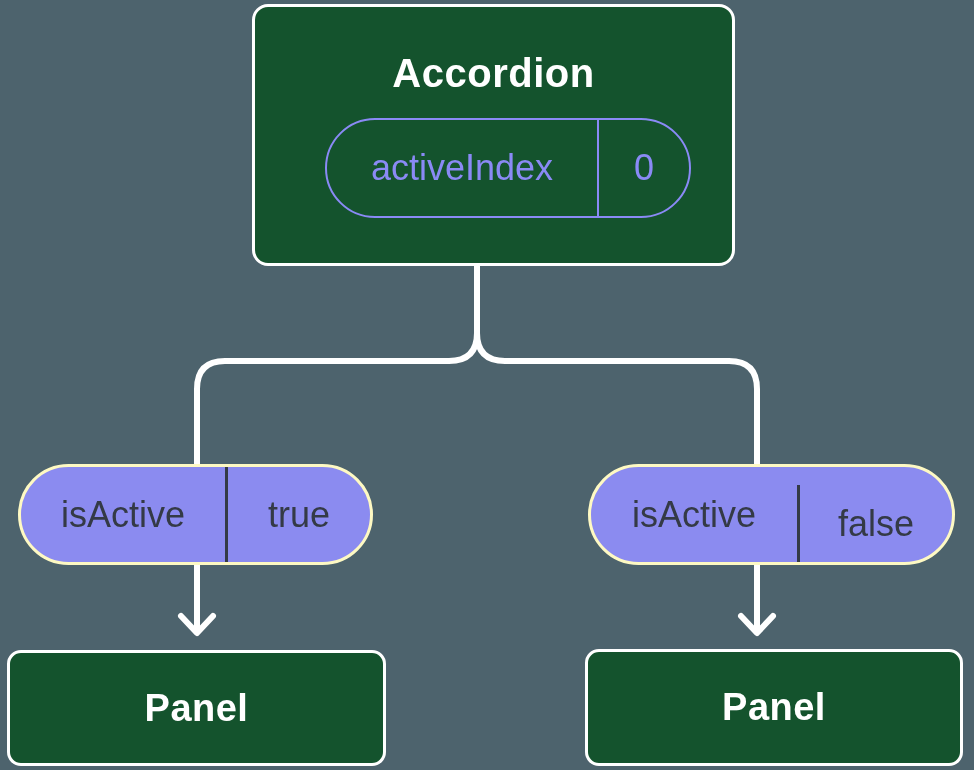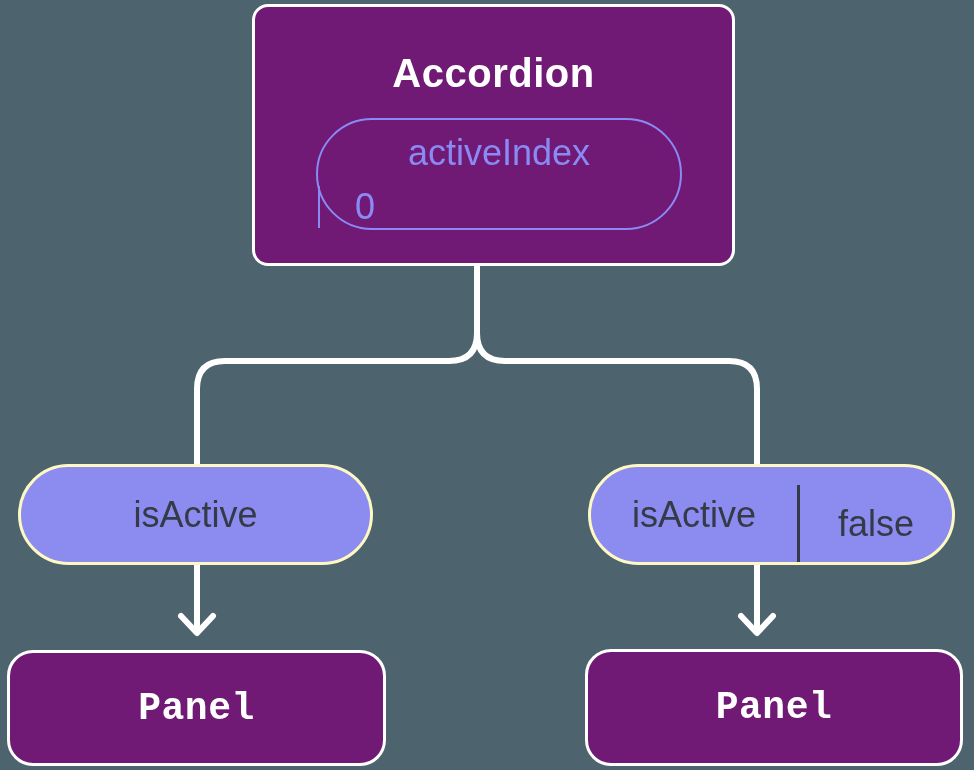--- a/index.html
+++ b/index.html
@@ -24,21 +24,21 @@
   svg.connectors path {
     fill: none;
     stroke: #ffffff;
     stroke-width: 6;
     stroke-linecap: round;
     stroke-linejoin: round;
   }
   .node {
     position: absolute;
     box-sizing: border-box;
-    background: #701a75;
+    background: #14532d;
     border: 3px solid #ffffff;
     z-index: 2;
   }
   .root-node {
     left: 252px; top: 4px;
     width: 483px; height: 262px;
     border-radius: 16px;
   }
   .node-title {
     position: absolute;
@@ -63,26 +63,25 @@
     font-weight: 500;
   }
   .pill .seg {
     display: flex;
     align-items: center;
     justify-content: center;
     white-space: nowrap;
   }
   .pill .seg.name { flex: 1; }
   .pill-outline {
-    left: 61px; top: 111px;            
-    width: 366px; height: 112px;
+    left: 70px; top: 111px;            
+    width: 366px; height: 100px;
     border: 2.5px solid #8a8af5;
     color: #8a8af5;
     background: transparent;
-    flex-direction: column;
   }
   .pill-outline .seg.value {
     width: 90px;
     border-left: 2.5px solid #8a8af5;
   }
   .pill-filled {
     background: #8b8bf0;
     border: 3px solid #fef9c3;
     color: #343a46;
   }
@@ -96,26 +95,25 @@
   .pill-left .seg.value { width: 142px; }
   .pill-right {
     left: 588px; top: 464px;
     width: 367px; height: 101px;
   }
   .pill-right .seg.value { width: 152px; margin-top: 18px; }
   .panel-node {
     display: flex;
     align-items: center;
     justify-content: center;
-    border-radius: 26px;
+    border-radius: 14px;
     color: #ffffff;
     font-size: 38px;
     font-weight: 600;
     letter-spacing: 0.5px;
-    font-family: Liberation Mono, monospace;
   }
   .panel-left  { left: 7px;   top: 650px; width: 379px; height: 116px; }
   .panel-right { left: 585px; top: 649px; width: 378px; height: 117px; }
 </style>
 </head>
 <body>
 
 <div class="stage">
 
   <svg class="connectors" viewBox="0 0 974 770">
@@ -128,20 +126,21 @@
   <div class="node root-node">
     <div class="node-title">Accordion</div>
     <div class="pill pill-outline">
       <span class="seg name">activeIndex</span>
       <span class="seg value">0</span>
     </div>
   </div>
 
   <div class="pill pill-filled pill-left">
     <span class="seg name">isActive</span>
+    <span class="seg value">true</span>
   </div>
 
   <div class="pill pill-filled pill-right">
     <span class="seg name">isActive</span>
     <span class="seg value">false</span>
   </div>
 
   <div class="node panel-node panel-left">
     <span>Panel</span>
   </div>

